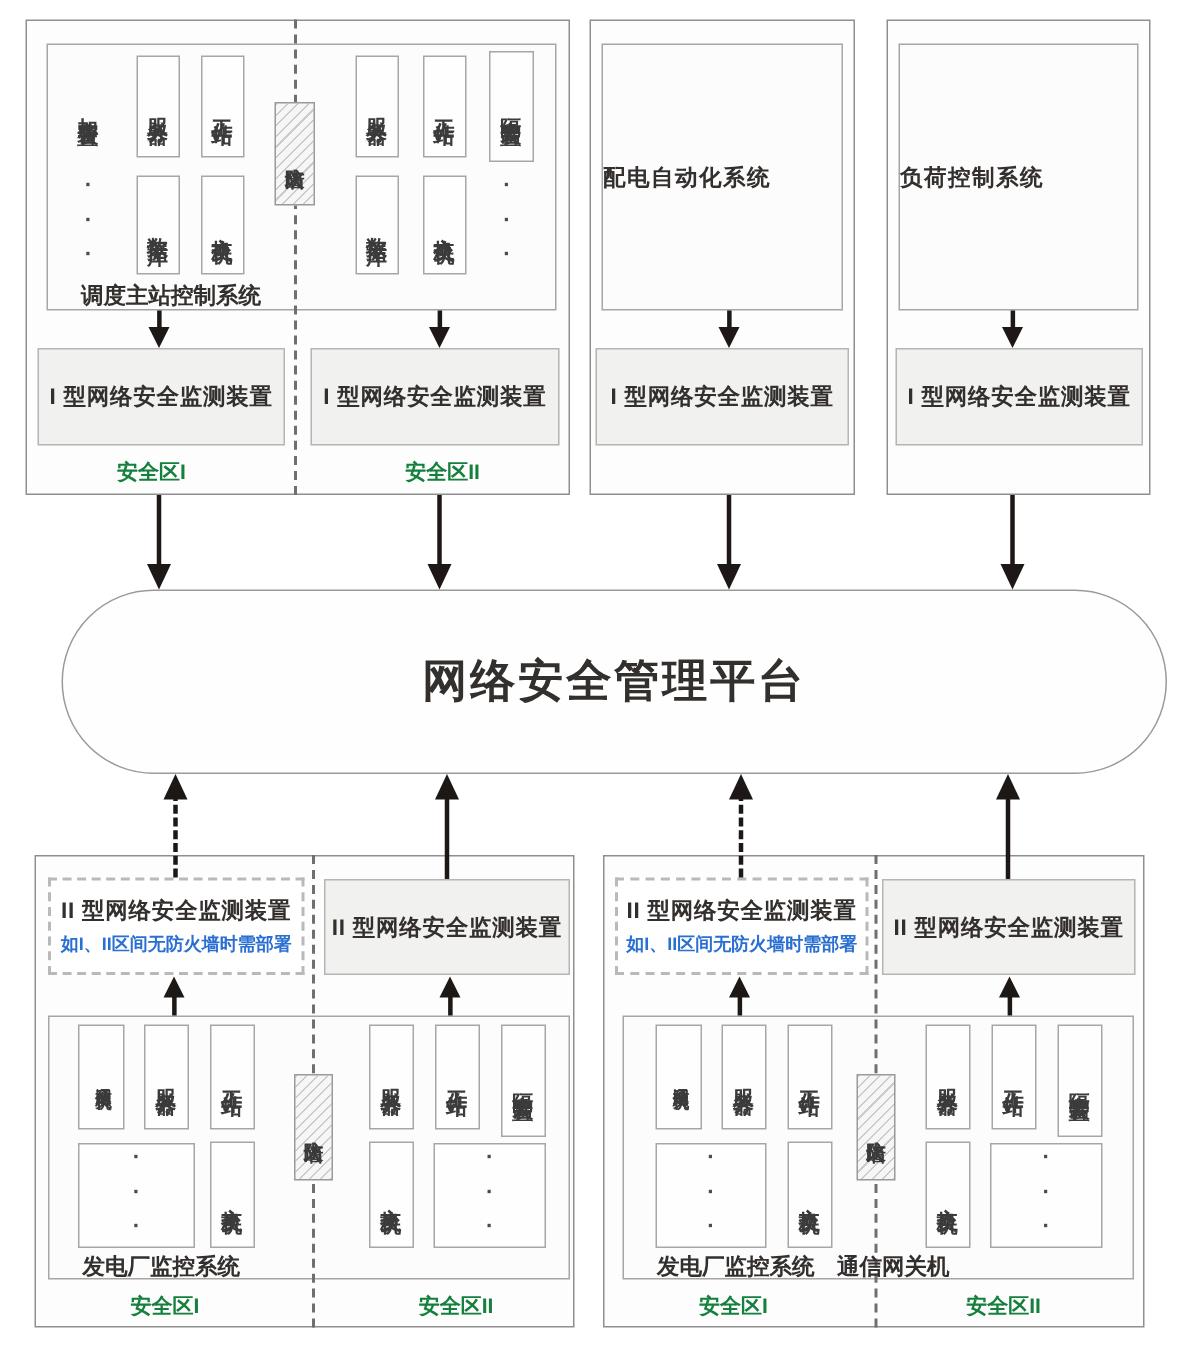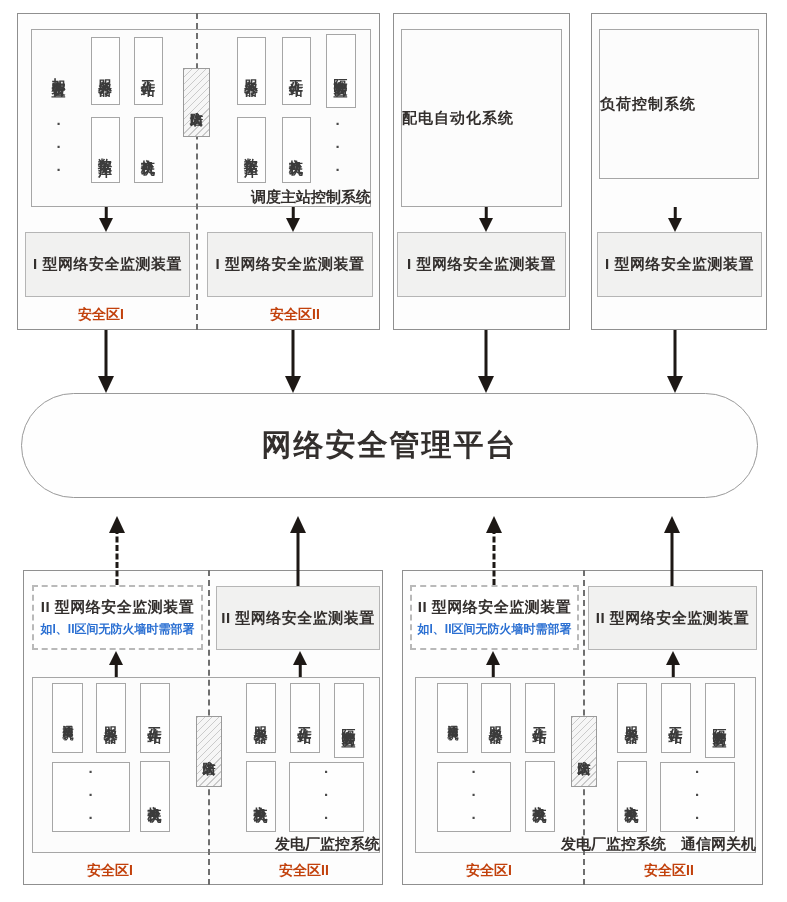--- a/index.html
+++ b/index.html
@@ -29,28 +29,28 @@
   .vfree{position:absolute;display:flex;align-items:center;justify-content:center;z-index:3;}
   .vtext{writing-mode:vertical-rl;text-orientation:upright;font-size:14px;font-weight:600;
          letter-spacing:2px;color:var(--text);line-height:1;}
   .vtext.small{font-size:11px;letter-spacing:1px;}
   .vtext.dots{font-size:15px;font-weight:700;letter-spacing:6px;color:#4a4a4a;}
   .firewall{position:absolute;box-sizing:border-box;border:1px solid #9a9a9a;background:
       repeating-linear-gradient(135deg, rgba(90,90,90,.28) 0 1px, rgba(0,0,0,0) 1px 5px), #f6f6f6;
       display:flex;align-items:center;justify-content:center;z-index:4;}
   .firewall .vtext{font-size:13px;font-weight:600;letter-spacing:1px;color:#3a3a3a;}
   .divider{position:absolute;width:0;border-left:2px dashed var(--divider);z-index:2;}
-  .sys-title{position:absolute;text-align:right;font-size:15px;font-weight:700;color:var(--title-text);z-index:5;}
+  .sys-title{position:absolute;text-align:left;font-size:15px;font-weight:700;color:var(--title-text);z-index:5;margin-left:23px;}
   .inner-title{font-size:15px;font-weight:700;color:var(--title-text);letter-spacing:1px;}
   .monitor{position:absolute;background:var(--monitor-fill);border:1px solid var(--monitor-border);
            box-sizing:border-box;display:flex;align-items:center;justify-content:center;
            font-size:15px;font-weight:700;color:var(--title-text);letter-spacing:.5px;z-index:3;}
   .monitor.dashed{background:#ffffff;border:2px dashed #b9b9b9;flex-direction:column;gap:4px;}
   .monitor .note{font-size:12px;font-weight:700;color:var(--accent-blue);letter-spacing:0;}
-  .zlabel{position:absolute;width:80px;text-align:center;font-size:14px;font-weight:600;color:#c2410c;z-index:3;}
+  .zlabel{position:absolute;width:80px;text-align:center;font-size:14px;font-weight:600;color:#15803d;z-index:3;}
   .platform{position:absolute;background:#fefefe;border:1px solid #9a9a9a;border-radius:62px;box-sizing:border-box;
             display:flex;align-items:center;justify-content:center;z-index:2;}
   .platform .ptitle{font-size:30px;font-weight:700;color:var(--title-text);letter-spacing:2px;}
   
   .arr{position:absolute;width:16px;z-index:6;}
   .arr i{display:block;position:absolute;}
   .arr .shaft{left:50%;transform:translateX(-50%);width:3px;background:var(--arrow);}
   .arr.down .shaft{top:0;height:calc(100% - 12px);}
   .arr.down .head{bottom:0;left:50%;transform:translateX(-50%);width:0;height:0;
                   border-left:8px solid transparent;border-right:8px solid transparent;border-top:17px solid var(--arrow);}
@@ -141,21 +141,21 @@
     </div>
   <div class="arr down sm" style="left:478px;top:207px;height:25px">
       <i class="shaft"></i>
       <i class="head"></i>
     </div>
   <div class="monitor" style="left:397px;top:232px;width:169px;height:65px">
       <span>I 型网络安全监测装置</span>
     </div>
 
   <div class="sect" style="left:591px;top:13px;width:176px;height:317px"></div>
-  <div class="inner center" style="left:599px;top:29px;width:160px;height:150px">
+  <div class="inner center" style="left:599px;top:29px;width:160px;height:178px">
       <span class="inner-title">负荷控制系统</span>
     </div>
   <div class="arr down sm" style="left:667px;top:207px;height:25px">
       <i class="shaft"></i>
       <i class="head"></i>
     </div>
   <div class="monitor" style="left:597px;top:232px;width:165px;height:65px">
       <span>I 型网络安全监测装置</span>
     </div>
 
@@ -169,21 +169,21 @@
     </div>
   <div class="arr down" style="left:478px;top:330px;height:63px">
       <i class="shaft"></i>
       <i class="head"></i>
     </div>
   <div class="arr down" style="left:667px;top:330px;height:63px">
       <i class="shaft"></i>
       <i class="head"></i>
     </div>
 
-  <div class="platform" style="left:21px;top:393px;width:737px;height:105px">
+  <div class="platform" style="left:41px;top:393px;width:737px;height:123px">
     <span class="ptitle">网络安全管理平台</span>
   </div>
 
   <div class="arr up dashedline" style="left:109px;top:516px;height:69px">
       <i class="shaft"></i>
       <i class="head"></i>
     </div>
   <div class="arr up" style="left:290px;top:516px;height:70px">
       <i class="shaft"></i>
       <i class="head"></i>

